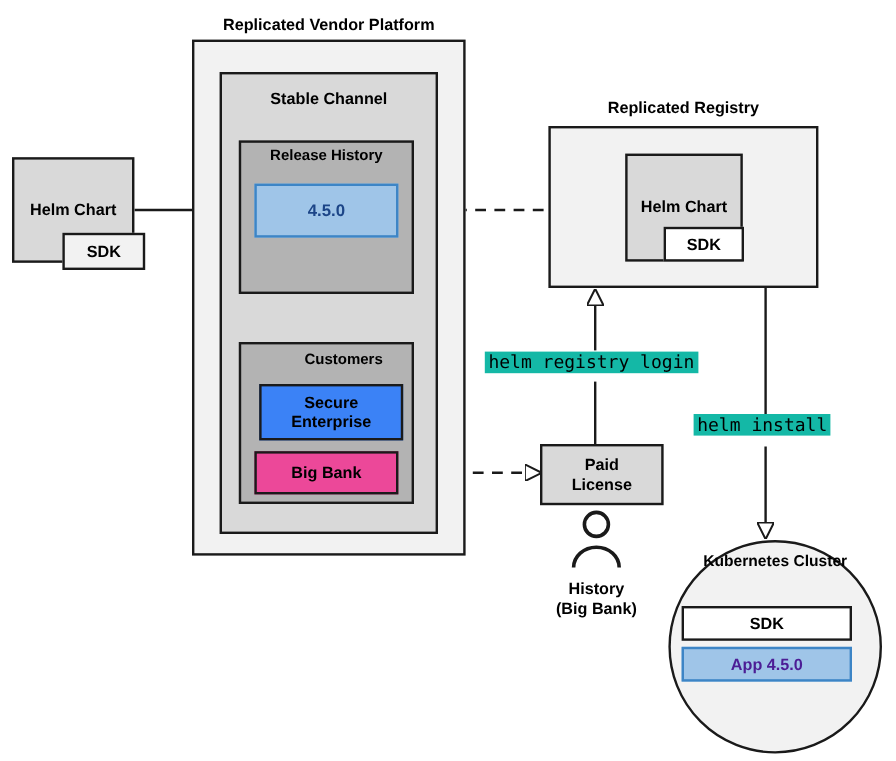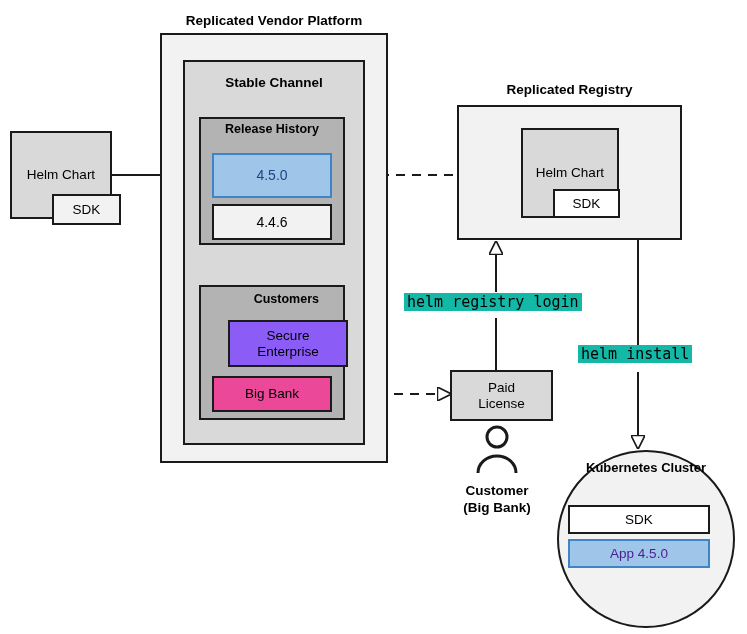--- a/index.html
+++ b/index.html
@@ -17,21 +17,21 @@
   }
   .box {
     position: absolute;
     box-sizing: border-box;
     border: 2px solid #1a1a1a;
     display: flex;
     align-items: center;
     justify-content: center;
     text-align: center;
     color: #000000;
-    font-weight: normal;
+    font-weight: bold;
     line-height: 1.18;
   }
   .title-label {
     position: absolute;
     font-weight: bold;
     color: #000000;
     text-align: center;
     white-space: nowrap;
   }
   .group-label {
@@ -111,28 +111,25 @@
 
   <div class="box" style="left:183px; top:60px; width:182px; height:385px; background:#d9d9d9;"></div>
   <div class="group-label" style="left:183px; top:75px; width:182px; font-size:13.5px;">Stable Channel</div>
 
   <div class="box" style="left:199px; top:117px; width:146px; height:128px; background:#b3b3b3;"></div>
   <div class="group-label" style="left:199px; top:122px; width:146px; font-size:12.5px;">Release History</div>
 
   <div class="box" style="left:212px; top:153px; width:120px; height:45px; background:#9fc5e8; border-color:#3d85c6; color:#1c4587; font-size:14px;">
     <span>4.5.0</span>
   </div>
-  <div class="box" style="left:212px; top:204px; width:120px; height:36px; background:#f2f2f2; font-size:14px;">
-    <span>4.4.6</span>
-  </div>
 
   <div class="box" style="left:199px; top:285px; width:146px; height:135px; background:#b3b3b3;"></div>
   <div class="group-label" style="left:199px; top:292px; width:120px; font-size:12.5px;text-align:right;">Customers</div>
 
-  <div class="box" style="left:228px; top:320px; width:120px; height:47px; background:#8b5cf6; font-size:13.5px; flex-direction:column;">
+  <div class="box" style="left:216px; top:320px; width:120px; height:47px; background:#3b82f6; font-size:13.5px; flex-direction:column;">
     <span>Secure</span>
     <span>Enterprise</span>
   </div>
   <div class="box" style="left:212px; top:376px; width:120px; height:36px; background:#ec4899; font-size:13.5px;">
     <span>Big Bank</span>
   </div>
 
   <div class="title-label" style="left:457px; top:82px; width:225px; font-size:13.5px;">Replicated Registry</div>
 
   <div class="box" style="left:457px; top:105px; width:225px; height:135px; background:#f2f2f2;"></div>
@@ -150,21 +147,21 @@
   <div class="box" style="left:450px; top:370px; width:103px; height:51px; background:#d9d9d9; font-size:13.5px; flex-direction:column;">
     <span>Paid</span>
     <span>License</span>
   </div>
 
   <svg class="person" style="left:471px; top:425px; width:52px; height:50px;" viewBox="0 0 52 50">
     <circle cx="26" cy="12" r="10" fill="#ffffff" stroke="#1a1a1a" stroke-width="3"></circle>
     <path d="M 7 48 A 19 17 0 0 1 45 48" fill="#ffffff" stroke="#1a1a1a" stroke-width="3"></path>
   </svg>
 
-  <div class="title-label" style="left:447px; top:483px; width:100px; font-size:13.5px;">Customer</div>
+  <div class="title-label" style="left:447px; top:483px; width:100px; font-size:13.5px;">History</div>
   <div class="title-label" style="left:447px; top:500px; width:100px; font-size:13.5px;">(Big Bank)</div>
 
   <div class="circle" style="left:557px; top:450px; width:178px; height:178px;"></div>
   <div class="title-label" style="left:557px; top:460px; width:178px; font-size:13px;">Kubernetes Cluster</div>
 
   <div class="box" style="left:568px; top:505px; width:142px; height:29px; background:#ffffff; font-size:13.5px;">
     <span>SDK</span>
   </div>
   <div class="box" style="left:568px; top:539px; width:142px; height:29px; background:#9fc5e8; border-color:#3d85c6; color:#4c1d95; font-size:13.5px;">
     <span>App 4.5.0</span>

